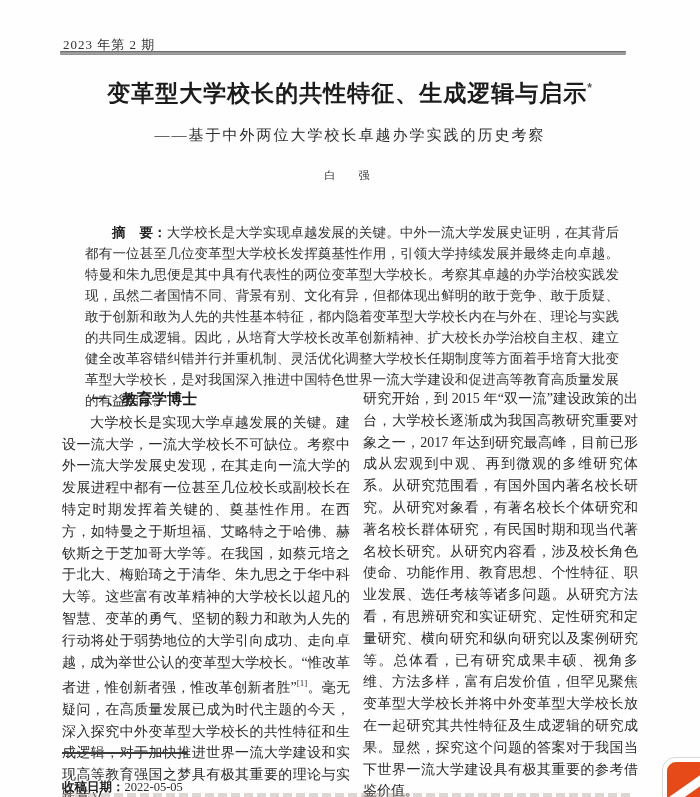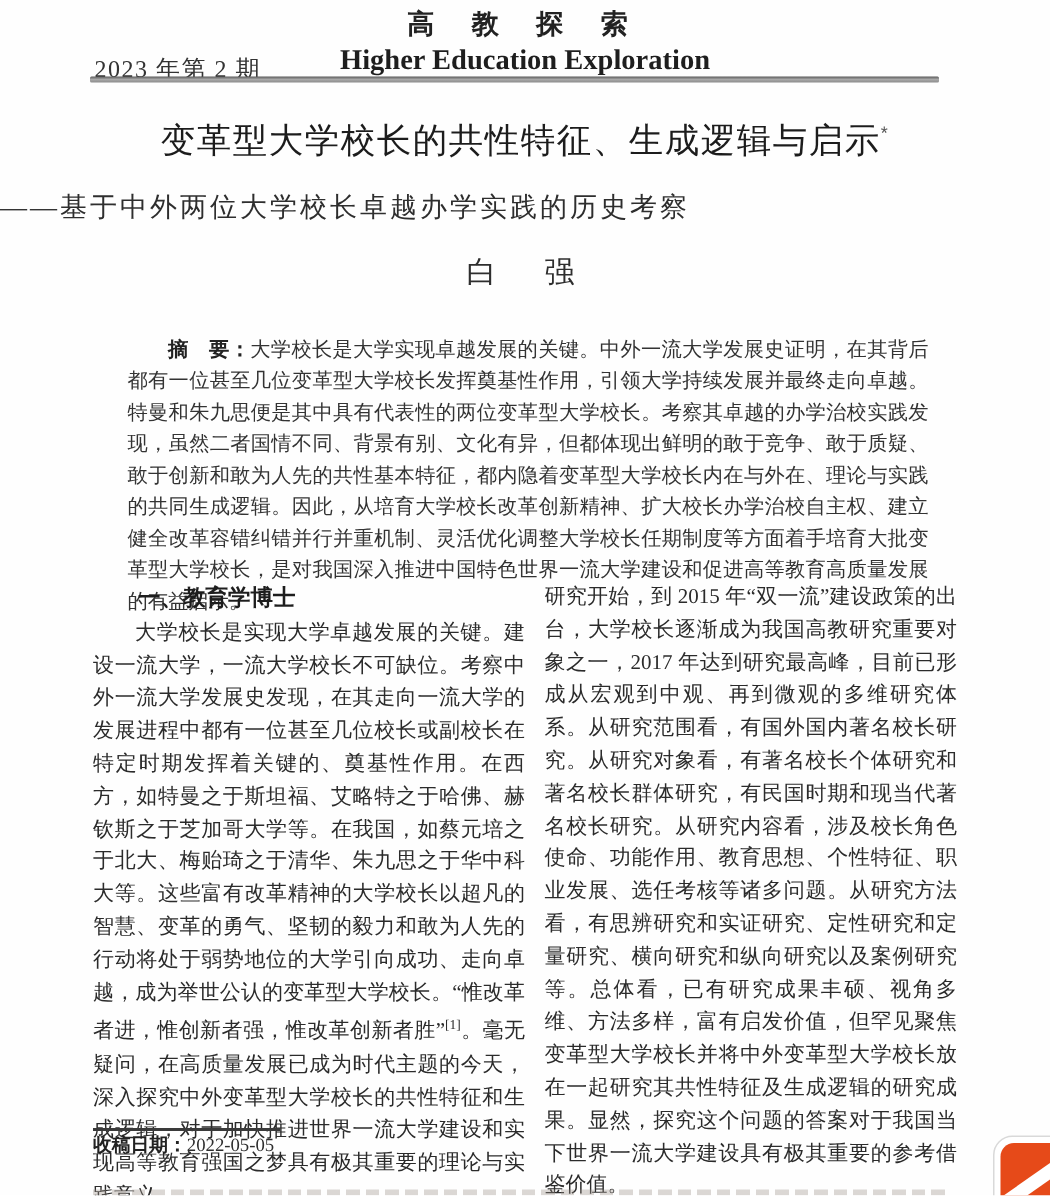--- a/index.html
+++ b/index.html
@@ -19,42 +19,42 @@
   .jtitle-cn {
     font-family: "Liberation Sans", "DejaVu Sans", sans-serif;
     font-weight: bold; font-size: 18px; letter-spacing: 10px; color: #222;
   }
   .jtitle-en {
     font-family: "Liberation Serif", "DejaVu Serif", serif;
     font-weight: bold; font-size: 19px; color: #1e1e1e; margin-top: 2px;
   }
   .jissue {
     position: absolute; top: 36px; left: 63px;
-    font-size: 16px; color: #333; letter-spacing: 1px;
+    font-size: 13px; color: #333; letter-spacing: 1px;
   }
   .jrule {
     position: absolute; top: 51px; left: 60px; width: 566px; height: 4px;
     background: linear-gradient(#5a5a5a, #a8a8a8, #8c8c8c);
     border-radius: 1px;
   }
 
   
   .atitle {
     position: absolute; top: 78px; left: 0; width: 100%; text-align: center;
     font-family: "Liberation Sans", "DejaVu Sans", sans-serif;
-    font-weight: normal; font-size: 23px; color: #1c1c1c; letter-spacing: 1px;
+    font-weight: bold; font-size: 23px; color: #1c1c1c; letter-spacing: 1px;
   }
   .atitle sup { font-size: 12px; color: #555; }
   .asubtitle {
-    position: absolute; top: 126px; left: 0; width: 100%; 
-    font-size: 18px; color: #2e2e2e; letter-spacing: 2px;
+    position: absolute; top: 126px; left: 0; width: 100%; text-align: center;
+    font-size: 15px; color: #2e2e2e; letter-spacing: 2px;
   }
   .aauthor {
     position: absolute; top: 168px; left: 0; width: 100%; text-align: center;
-    font-size: 20px; color: #2e2e2e; letter-spacing: 6px;
+    font-size: 11px; color: #2e2e2e; letter-spacing: 6px;
   }
 
   
   .abstract {
     position: absolute; top: 222px; left: 85px; width: 534px;
     font-size: 13.5px; line-height: 21px; text-align: justify; color: #333;
   }
   .abstract p { text-indent: 2em; }
   .abstract .kw { margin-top: 0px; }
   .blabel { font-weight: bold; color: #222; margin-top: 44px; }
@@ -70,21 +70,21 @@
     text-indent: 2em; margin-bottom: 2px;
   }
   .col p.ind { text-indent: 2em; }
   .col sup { font-size: 9px; }
 
   
   .footnote-rule {
     position: absolute; top: 752px; left: 62px; width: 125px; height: 2px; background: #3a3a3a;
   }
   .footnote {
-    position: absolute; top: 754px; left: 62px; width: 560px;
+    position: absolute; top: 778px; left: 62px; width: 560px;
     font-size: 12.5px; line-height: 19px; color: #2e2e2e;
   }
   .footnote div { white-space: nowrap; }
 
   
   .cutoff-strip {
     position: absolute; bottom: 0px; left: 62px; width: 570px; height: 4px; opacity: 0.35;
     background: repeating-linear-gradient(90deg,
       #9a8f86 0px, #9a8f86 9px, transparent 9px, transparent 13px);
   }
@@ -111,24 +111,20 @@
     width: 0; height: 0;
     border-left: 7px solid transparent;
     border-bottom: 7px solid #ffffff;
   }
 </style>
 </head>
 <body>
 
 <div class="page">
 
-  <div class="jheader">
-    <div class="jtitle-cn">高 教 探 索</div>
-    <div class="jtitle-en">Higher Education Exploration</div>
-  </div>
   <div class="jissue">2023 年第 2 期</div>
   <div class="jrule"></div>
 
   <h1 class="atitle"><span>变革型大学校长的共性特征、生成逻辑与启示</span><sup>*</sup></h1>
   <div class="asubtitle">——基于中外两位大学校长卓越办学实践的历史考察</div>
   <div class="aauthor">白　强</div>
 
   <div class="abstract">
     <p><span class="blabel">摘　要：</span><span>大学校长是大学实现卓越发展的关键。中外一流大学发展史证明，在其背后都有一位甚至几位变革型大学校长发挥奠基性作用，引领大学持续发展并最终走向卓越。特曼和朱九思便是其中具有代表性的两位变革型大学校长。考察其卓越的办学治校实践发现，虽然二者国情不同、背景有别、文化有异，但都体现出鲜明的敢于竞争、敢于质疑、敢于创新和敢为人先的共性基本特征，都内隐着变革型大学校长内在与外在、理论与实践的共同生成逻辑。因此，从培育大学校长改革创新精神、扩大校长办学治校自主权、建立健全改革容错纠错并行并重机制、灵活优化调整大学校长任期制度等方面着手培育大批变革型大学校长，是对我国深入推进中国特色世界一流大学建设和促进高等教育高质量发展的有益启示。</span></p>
   </div>

